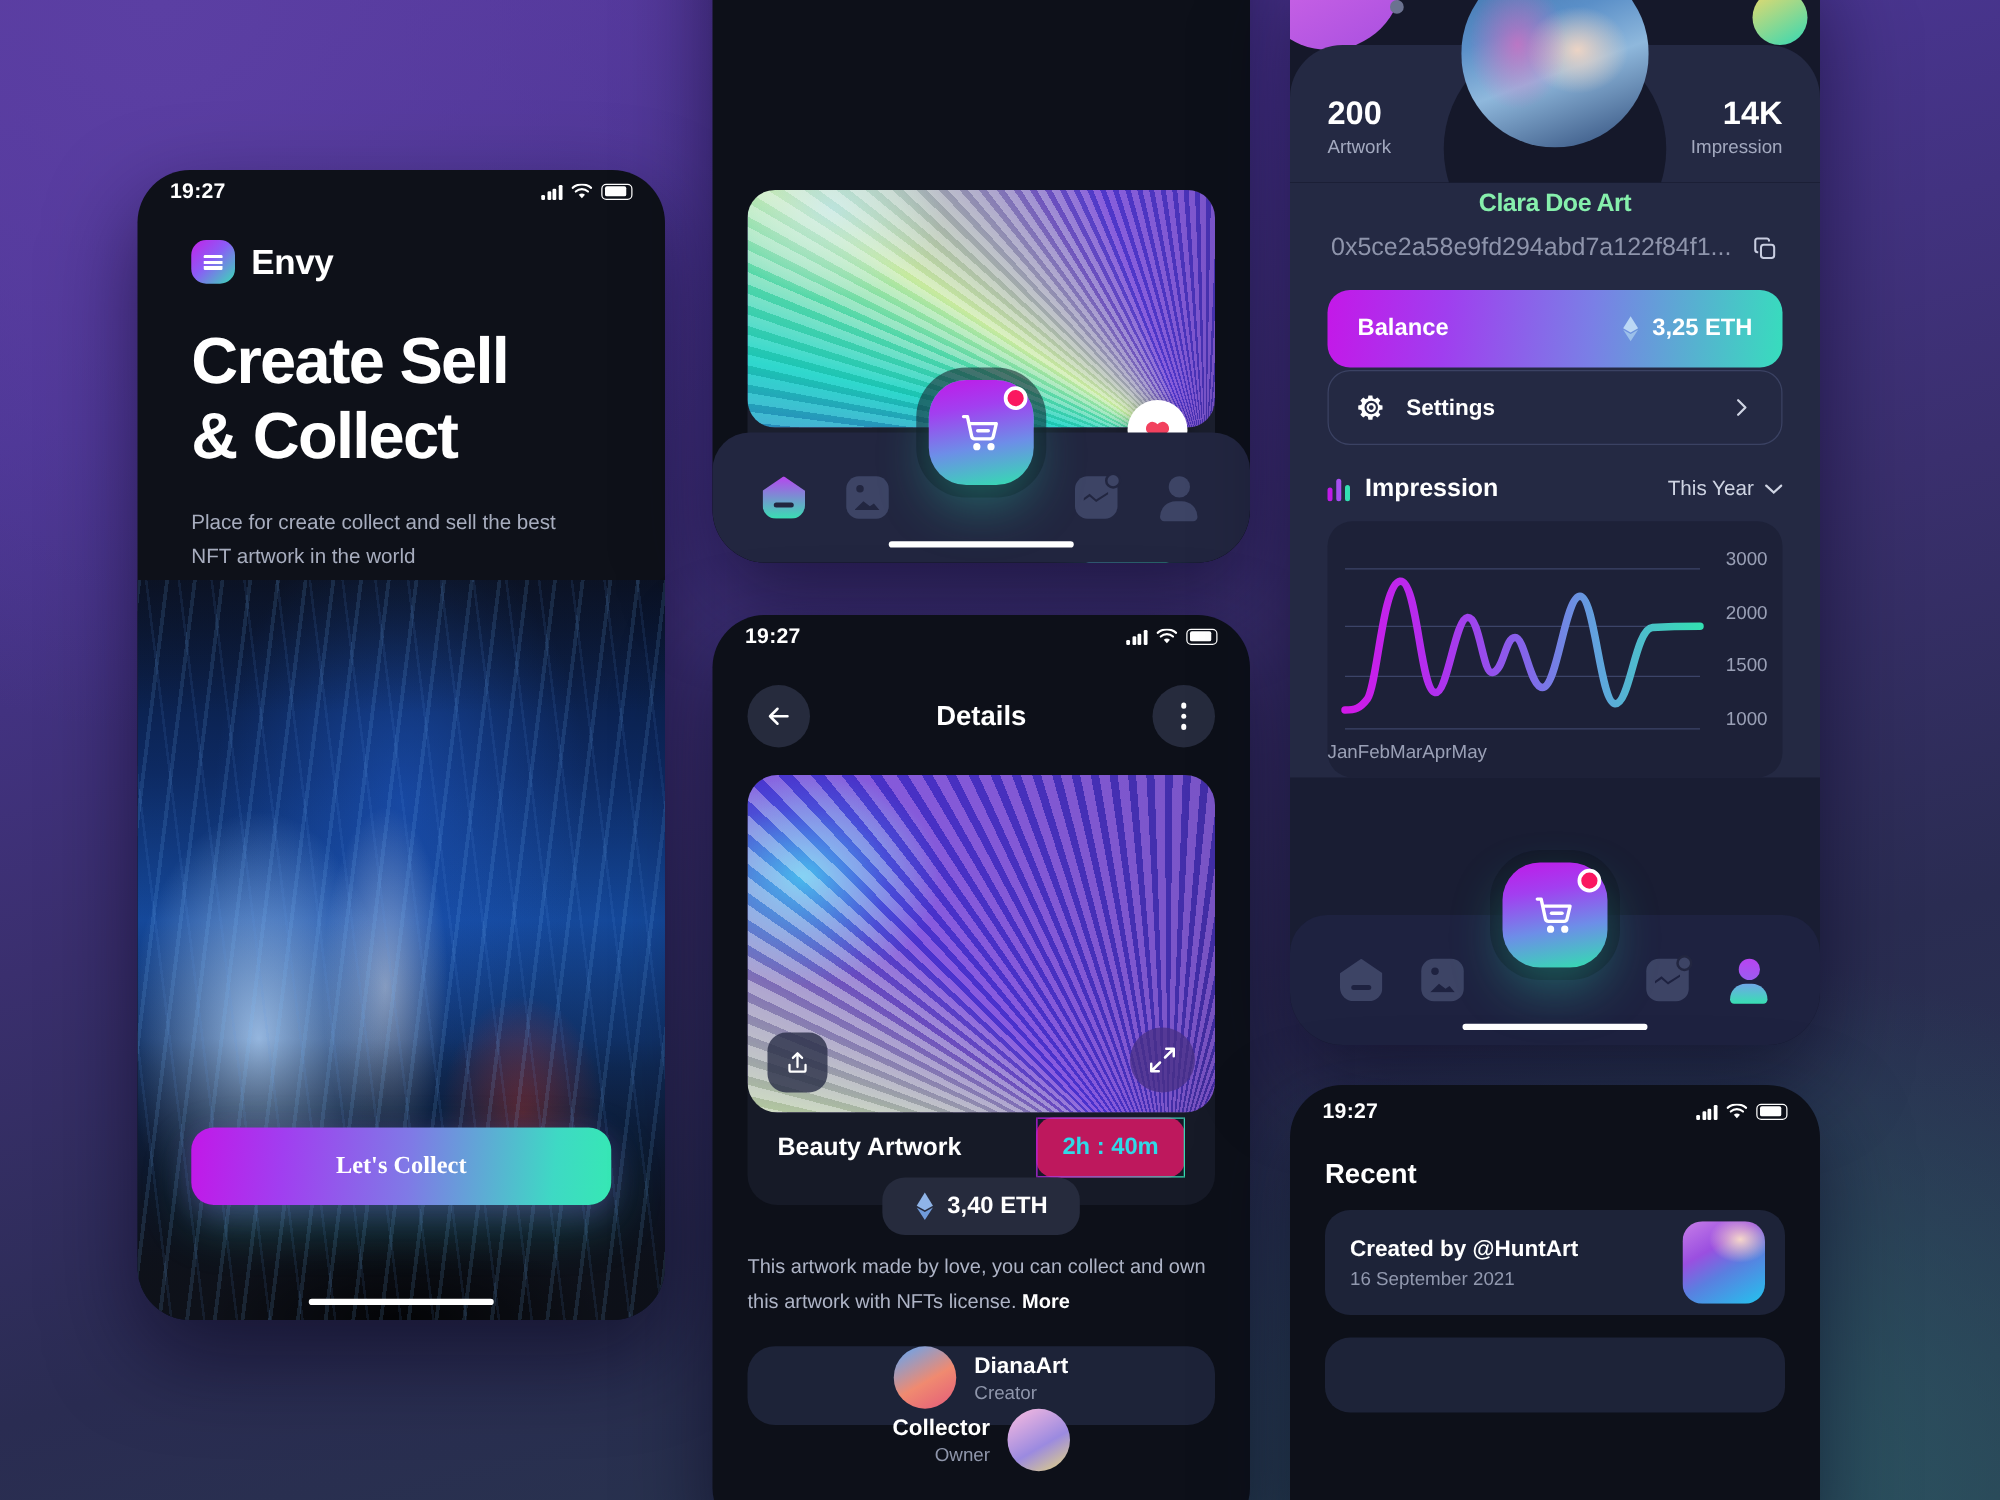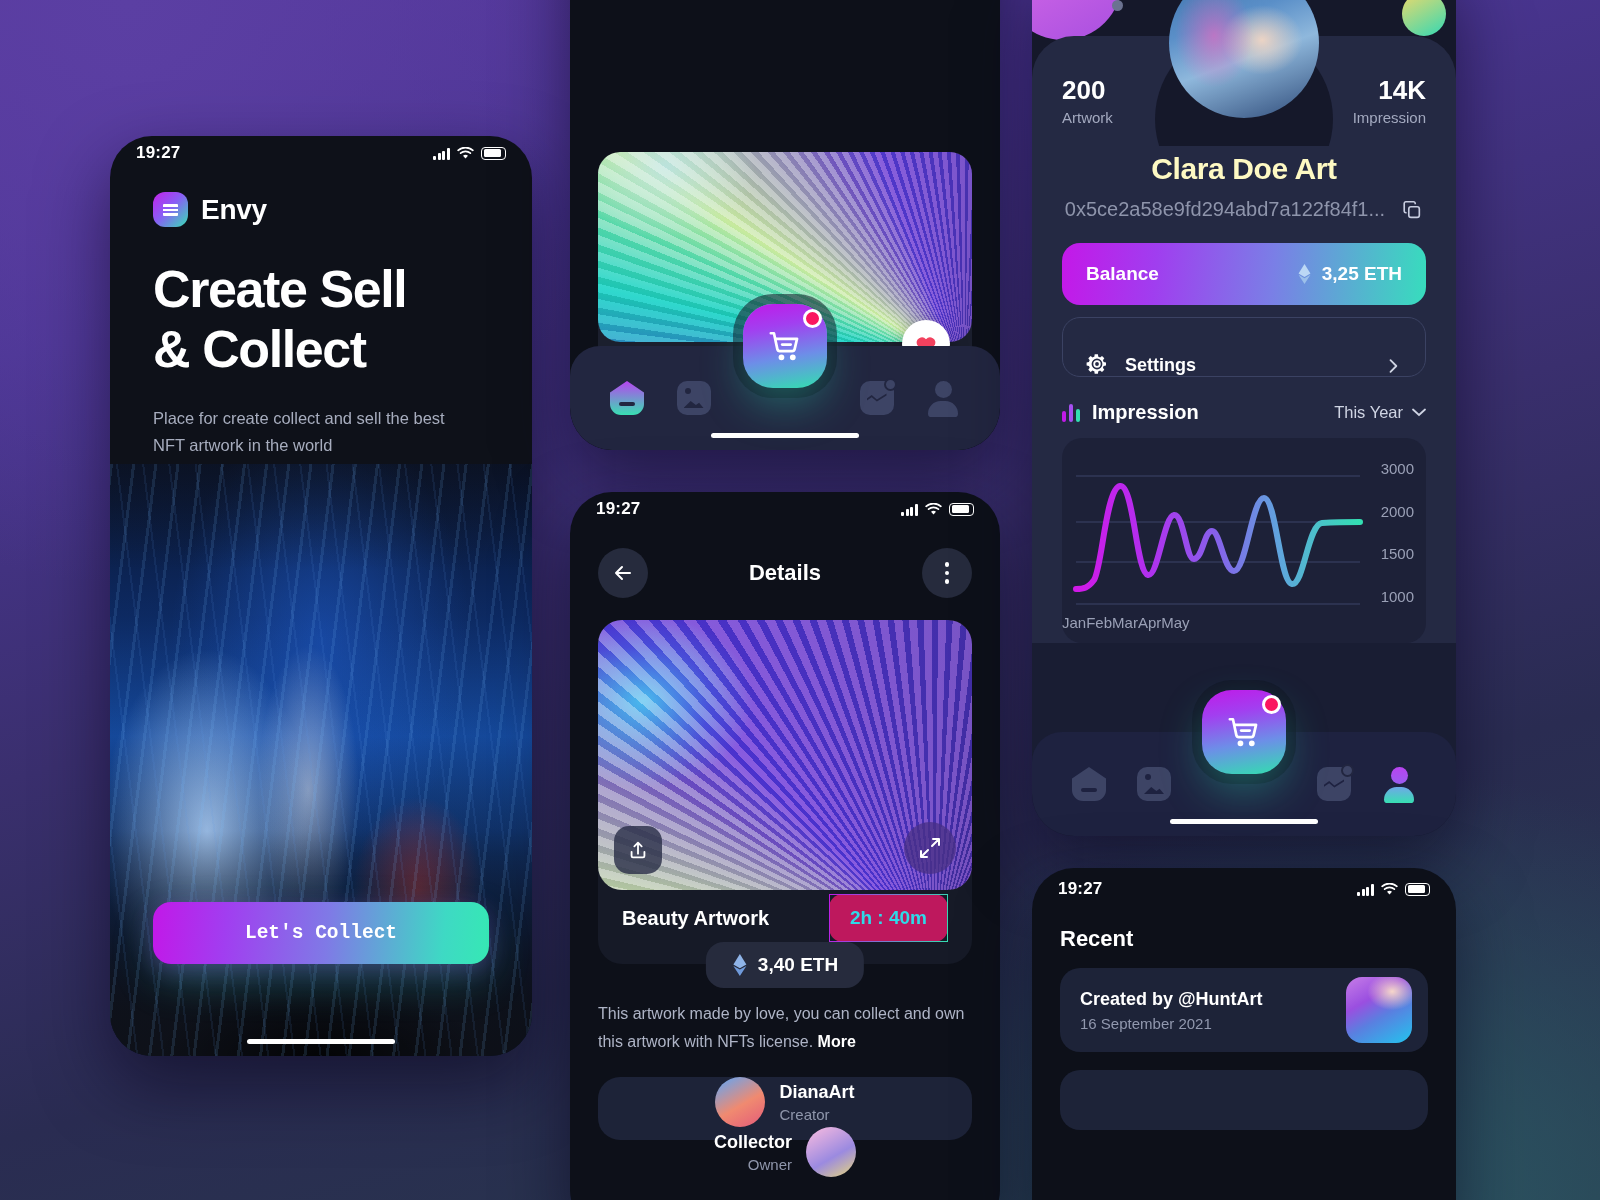--- a/index.html
+++ b/index.html
@@ -76,21 +76,21 @@
       repeating-linear-gradient(83deg, rgba(90,150,230,.10) 0 2px, rgba(0,0,0,0) 2px 26px),
       radial-gradient(ellipse 220px 90px at 50% 100%, rgba(0,0,0,.75) 0%, rgba(0,0,0,0) 75%),
       linear-gradient(180deg, rgba(14,17,25,.45) 0%, rgba(14,17,25,0) 18%,
         rgba(14,17,25,.05) 62%, rgba(14,17,25,.95) 92%, #0e1119 100%);
   }
   .cta-wrap { position: absolute; left: 43px; right: 43px; bottom: 92px; }
   .cta {
     display: block; width: 100%; height: 62px; border: none; border-radius: 18px;
     background: linear-gradient(95deg,#c218e8 0%,#a13ef0 22%,#7f7ae6 52%,#3ed9c4 86%,#36e8b4 100%);
     color: #fff; font-size: 19.5px; font-weight: bold;
-    font-family: Liberation Mono, monospace; cursor: pointer;
+    font-family: Liberation Serif, serif; cursor: pointer;
     box-shadow: 0 16px 40px rgba(46,200,180,.30), 0 6px 22px rgba(170,40,230,.28);
   }
 
   
   .navbar {
     position: absolute; left: 0; right: 0; bottom: 0; height: 104px;
     background: #222640; border-radius: 30px 30px 42px 42px;
     display: flex; align-items: center; justify-content: space-between;
     padding: 0 40px;
   }
@@ -218,30 +218,30 @@
   .prof-cut { position: absolute; left: 0; right: 0; bottom: 0; height: 110px; z-index: 2;
     background: #242943; border-radius: 42px 42px 0 0; }
   .prof-cut::before { content:""; position: absolute; left: 50%; top: -6px; transform: translateX(-50%);
     width: 178px; height: 178px; border-radius: 50%; background: #15182a; }
   .prof-stats { position: absolute; left: 0; right: 0; bottom: 20px; z-index: 4;
     display: flex; justify-content: space-between; padding: 0 30px; }
   .stat-v { color: #fff; font-size: 26px; font-weight: bold; }
   .stat-l { color: #a3a9bf; font-size: 15px; margin-top: 3px; }
   .stat.right { text-align: right; }
   .prof-body { background: #242943; padding: 6px 30px 0; }
-  .prof-name { color: #fef9c3; font-size: 30px; font-weight: bold; text-align: center; letter-spacing: -.4px; }
+  .prof-name { color: #86efac; font-size: 20px; font-weight: bold; text-align: center; letter-spacing: -.4px; }
   .prof-addr { display: flex; align-items: center; justify-content: center; gap: 16px; margin-top: 12px; }
   .prof-addr span { color: #8e94ab; font-size: 20px; }
   .balance { margin-top: 22px; height: 62px; border-radius: 18px;
     background: linear-gradient(95deg,#c418e8 0%,#a03eef 26%,#7a7fe6 58%,#37ddbd 100%);
     display: flex; align-items: center; justify-content: space-between; padding: 0 24px; }
   .balance-l { color: #fff; font-size: 19px; font-weight: bold; }
   .balance-r { color: #fff; font-size: 19px; font-weight: bold; display: flex; align-items: center; gap: 10px; }
-  .settings { margin-top: 12px; height: 60px; border-radius: 18px; border: 1.5px solid #3b4263;
-    display: flex; align-items: flex-end; padding: 0 22px; gap: 16px; }
+  .settings { margin-top: 2px; height: 60px; border-radius: 18px; border: 1.5px solid #3b4263;
+    display: flex; align-items: center; padding: 0 22px; gap: 16px; }
   .settings-l { color: #fff; font-size: 18px; font-weight: bold; flex: 1; }
   .imp-head { display: flex; align-items: center; justify-content: space-between; margin-top: 24px; }
   .imp-left { display: flex; align-items: center; gap: 12px; }
   .imp-bars { display: flex; align-items: flex-end; gap: 3px; height: 18px; }
   .imp-bars i { width: 4px; border-radius: 2px; display: block; }
   .imp-bars i:nth-child(1){height:11px;background:#c01ae8}
   .imp-bars i:nth-child(2){height:18px;background:#a64ff0}
   .imp-bars i:nth-child(3){height:13px;background:#33dfb2}
   .imp-title { color: #fff; font-size: 20px; font-weight: bold; }
   .imp-sel { color: #cfd4e3; font-size: 16.5px; display: flex; align-items: center; gap: 9px; }

